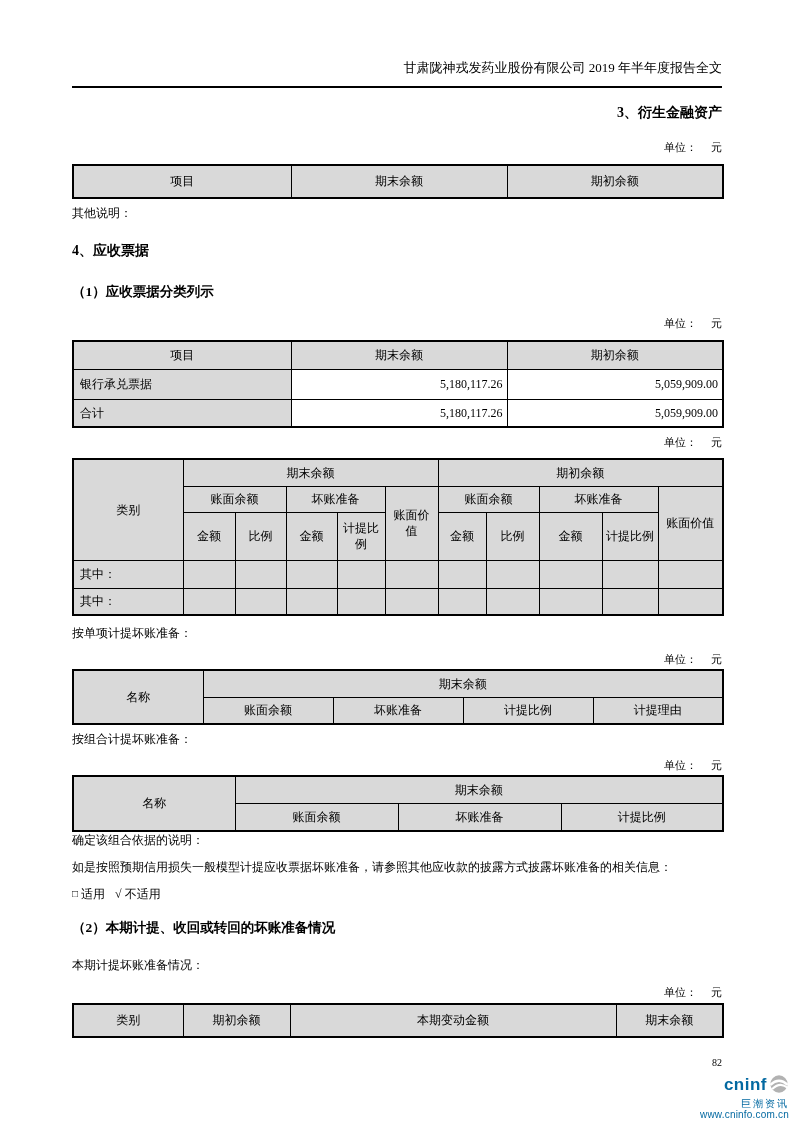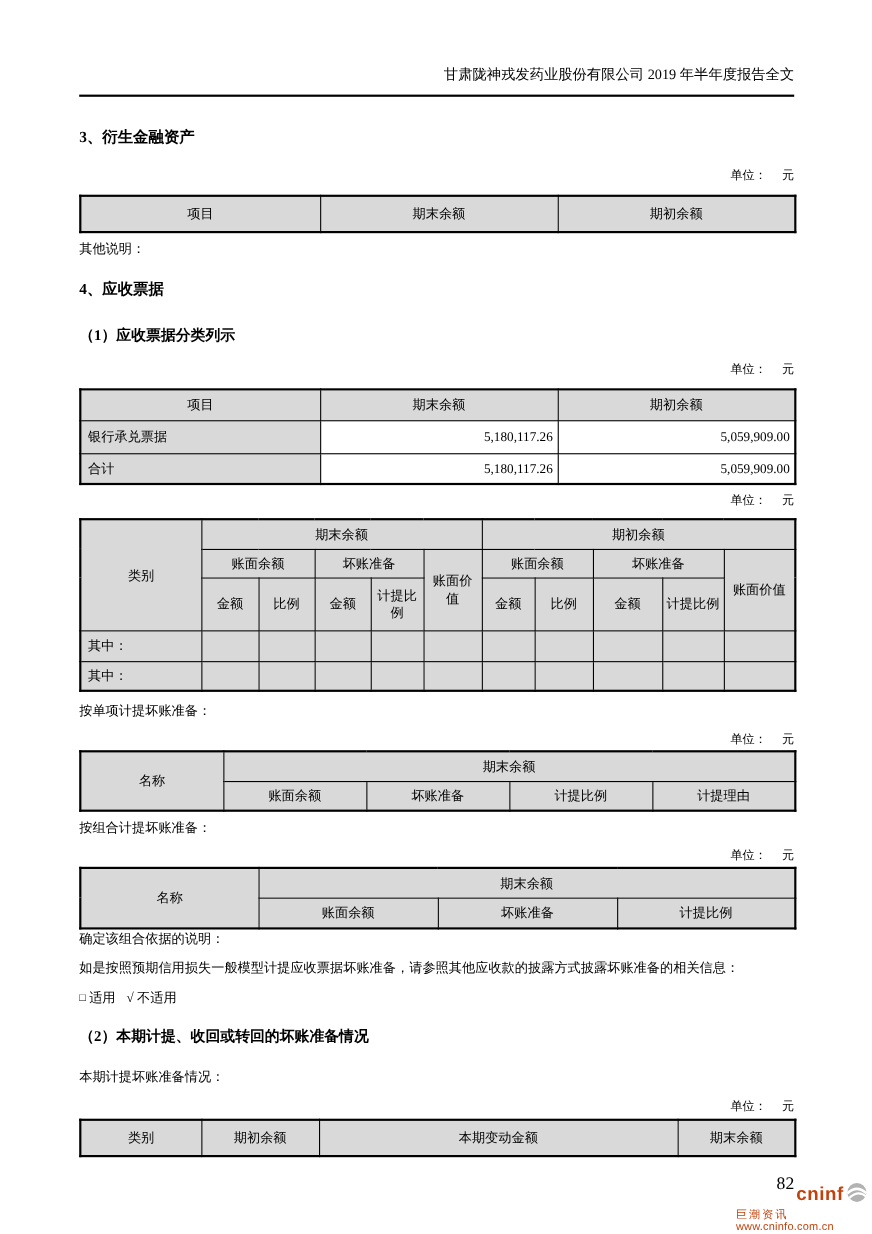--- a/index.html
+++ b/index.html
@@ -28,21 +28,21 @@
     border:1px solid #000;
     font-size:12px; line-height:1.35;
     text-align:center; vertical-align:middle;
     padding:1px 3px;
     overflow:hidden;
   }
   td.gray { background:#d9d9d9; }
   td.left { text-align:left; padding-left:6px; }
   td.num  { text-align:right; padding-right:4px; background:#ffffff; }
 
-  .mt-s3     { margin-top:28px; }
+  .mt-s3     { margin-top:15px;text-align:right; }
   .mt-unit1  { margin-top:17px; }
   .mt-t1     { margin-top:9px; }
   .mt-other  { margin-top:6px;font-family:Liberation Serif, serif; }
   .mt-s4     { margin-top:20px; }
   .mt-s41    { margin-top:23px; }
   .mt-unit2  { margin-top:14px; }
   .mt-t2     { margin-top:9px; }
   .mt-unit3  { margin-top:6px; }
   .mt-t3     { margin-top:8px; }
   .mt-byitem { margin-top:9px; }
@@ -53,26 +53,26 @@
   .mt-t5     { margin-top:2px; }
   .mt-basis  { }
   .mt-ecl    { margin-top:11px; }
   .mt-apply  { margin-top:11px; }
   .mt-s42    { margin-top:16px; }
   .mt-prov   { margin-top:20px; }
   .mt-unit6  { margin-top:11px; }
   .mt-t6     { margin-top:3px; }
   .mt-pagenum{ margin-top:17px; }
 
-  .page-num { text-align:right; font-size:16px; line-height:16px; }
+  .page-num { text-align:right; font-size:10px; line-height:16px; }
 
   .footer-logo {
     position:absolute; right:4px; top:1074px;
-    width:120px; 
-    color:#c2410c; font-family:"Liberation Sans","DejaVu Sans",sans-serif;
+    width:120px; text-align:right;
+    color:#0369a1; font-family:"Liberation Sans","DejaVu Sans",sans-serif;
     line-height:1.1;
   }
   .logo-row { display:flex; align-items:center; justify-content:flex-end; gap:2px; }
   .logo-word { font-size:17px; font-weight:bold; letter-spacing:0.5px; }
   .logo-cn { font-size:10px; letter-spacing:2px; }
   .logo-url { font-size:10px; letter-spacing:0.2px; }
 
   .apply-line .chk { display:inline-block; font-size:10px; transform:translateY(-1px); margin-right:3px; }
   .apply-line .tick { margin:0 3px 0 10px; }
 </style>

